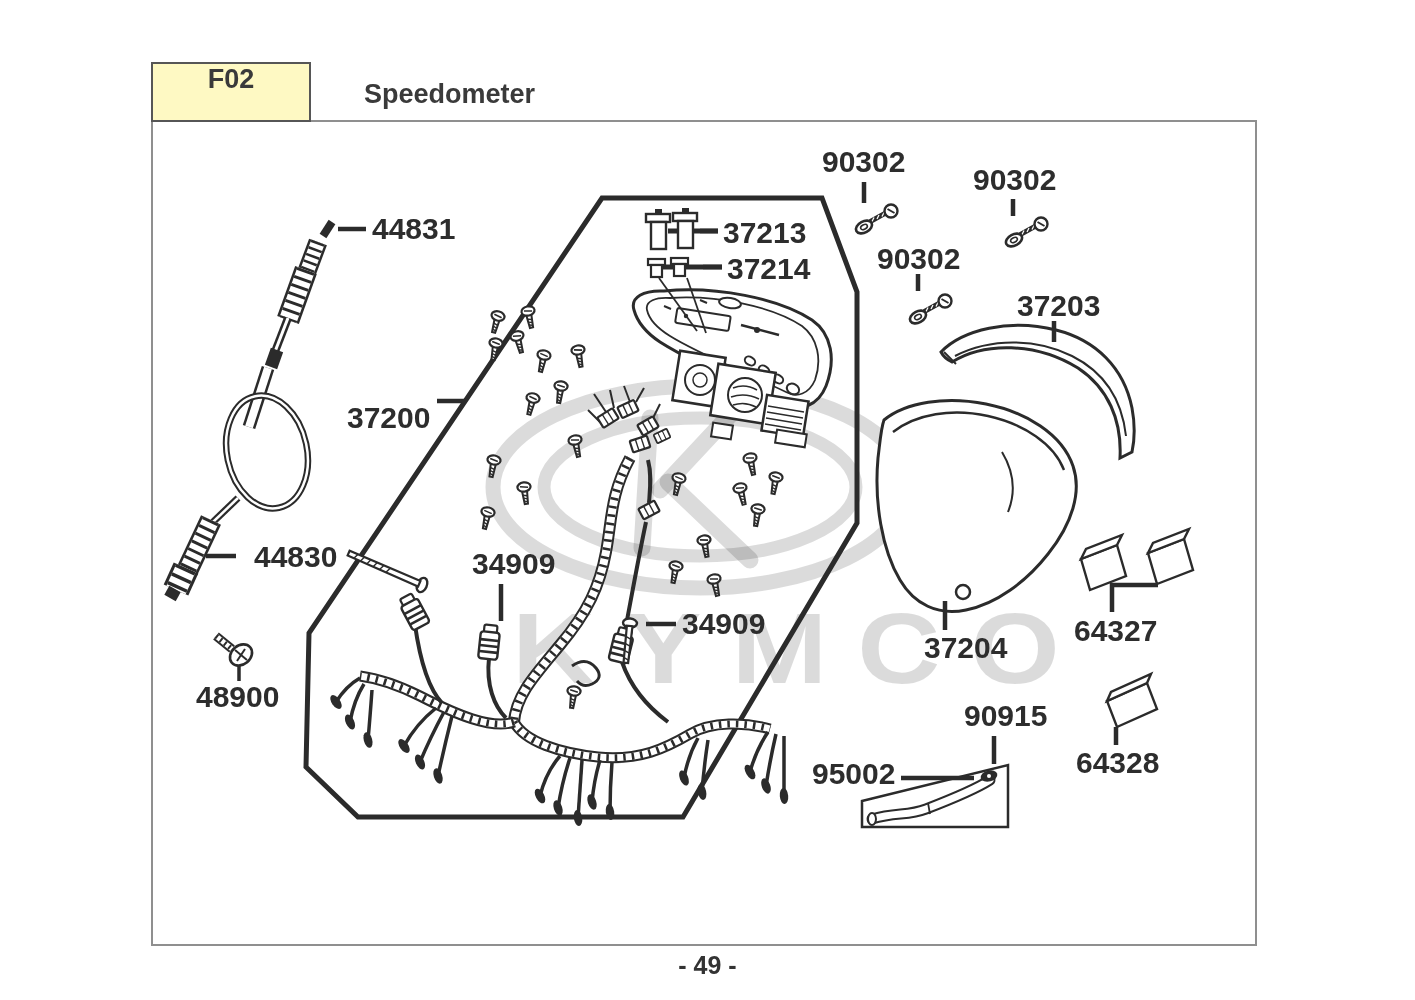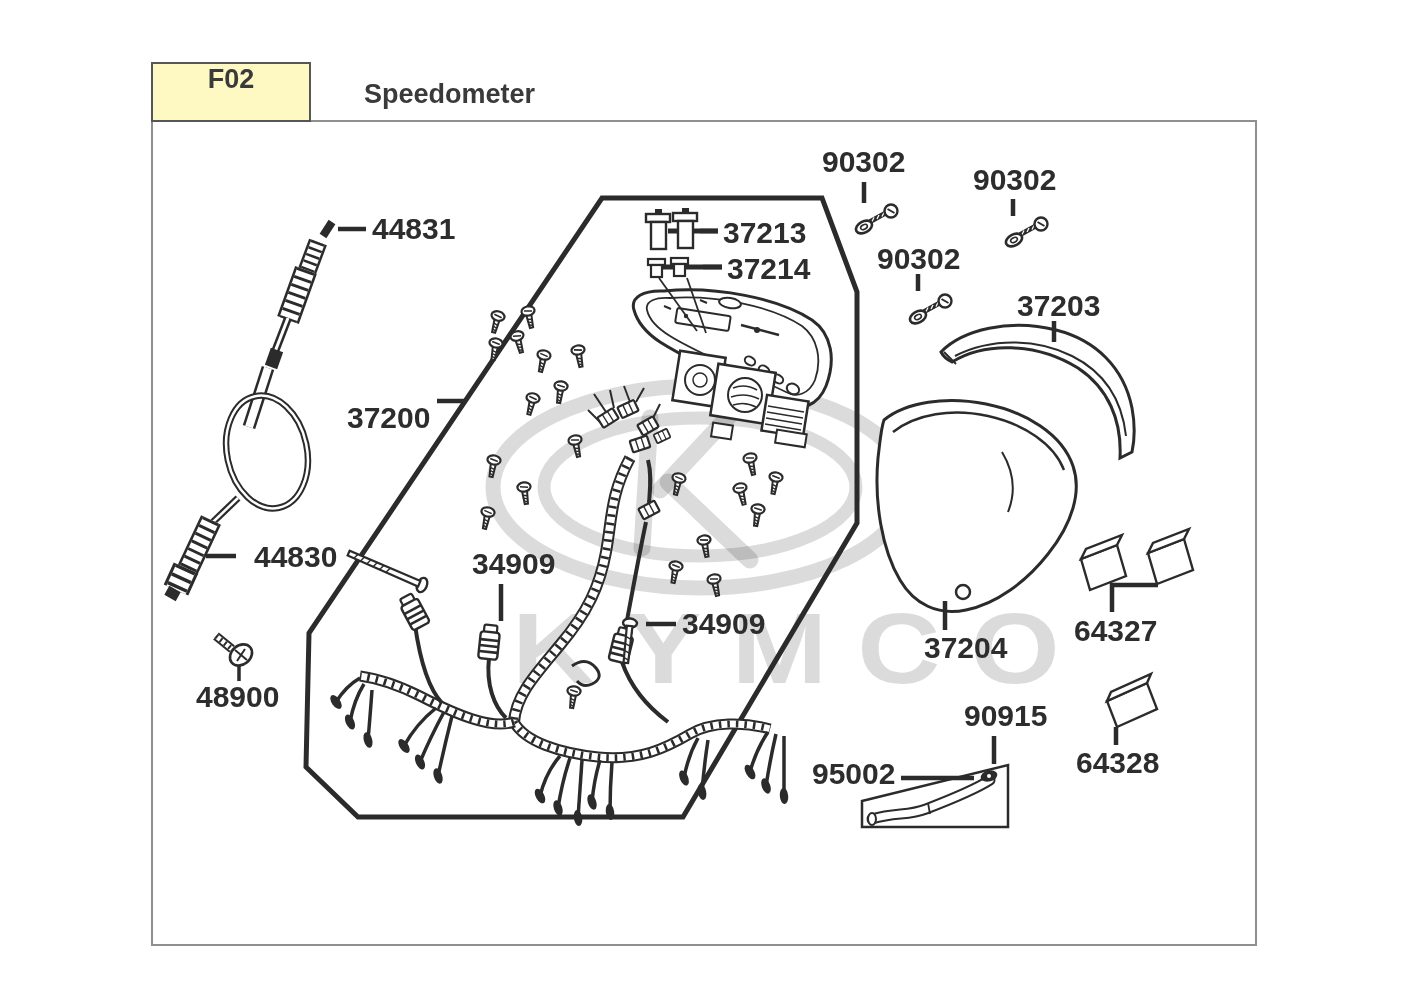--- a/index.html
+++ b/index.html
@@ -361,13 +361,14 @@
       <div class="plabel" style="left: 973px; top: 165px;">90302</div>
       <div class="plabel" style="left: 877px; top: 244px;">90302</div>
       <div class="plabel" style="left: 1017px; top: 291px;">37203</div>
       <div class="plabel" style="left: 904px; top: 633px; margin-left: 20px;">37204</div>
       <div class="plabel" style="left: 1074px; top: 616px;">64327</div>
       <div class="plabel" style="left: 1076px; top: 748px;">64328</div>
       <div class="plabel" style="left: 953px; top: 701px; margin-left: 11px;">90915</div>
       <div class="plabel" style="left: 812px; top: 759px;">95002</div>
     </div>
 
+  <div class="pagenum">- 49 -</div>
 </div>
 
 </body></html>

